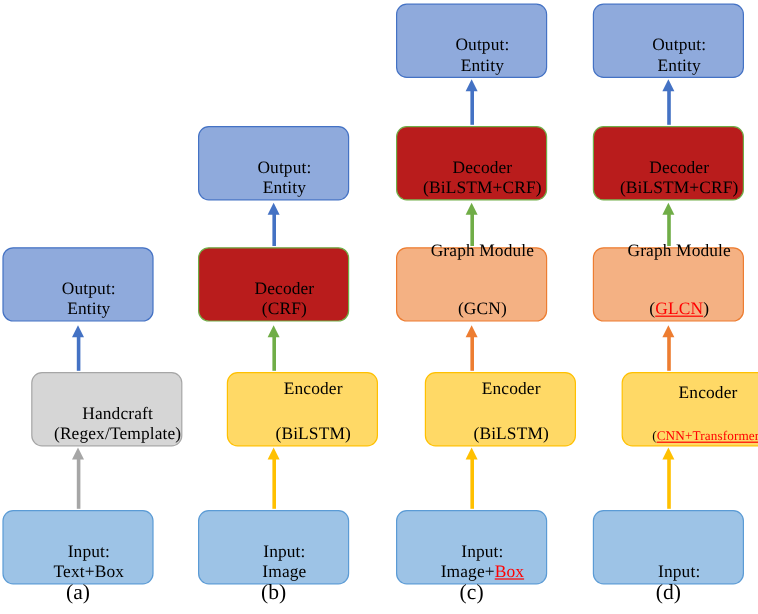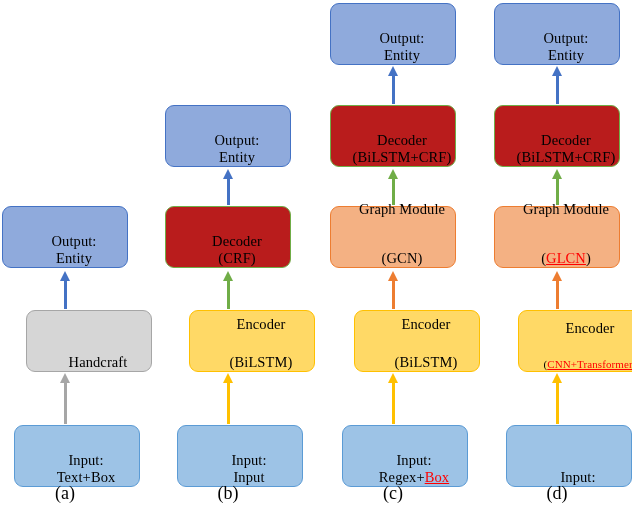--- a/index.html
+++ b/index.html
@@ -59,21 +59,21 @@
 
   
   .slot-5 { top: 3px; }    
   .slot-4 { top: 105px; }  
   .slot-3 { top: 206px; }  
   .slot-2 { top: 310px; margin-left: 24px; }  
   .slot-1 { top: 425px; }  
 
   
   .fill-output { background: #8FAADC; border-color: #4472C4; }
-  .fill-input  { background: #9DC3E6; border-color: #5B9BD5; margin-left: 12px; }
+  .fill-input  { background: #9DC3E6; border-color: #5B9BD5; }
   .fill-green  { background: #b91c1c; border-color: #70AD47; }
   .fill-orange { background: #F4B183; border-color: #ED7D31; gap: 32px; }
   .fill-yellow { background: #FFD966; border-color: #FFC000; gap: 21px; }
   .fill-gray   { background: #D6D6D6; border-color: #A6A6A6; }
 
   
   .arrow {
     position: absolute;
     left: 60px;
     width: 11px;
@@ -133,20 +133,21 @@
       <span class="line">Entity</span>
     </div>
 
     <div class="arrow ac-blue arr-2to3">
       <span class="head"></span>
       <span class="stem"></span>
     </div>
 
     <div class="node fill-gray slot-2">
       <span class="line">Handcraft</span>
+      <span class="line">(Regex/Template)</span>
     </div>
 
     <div class="arrow ac-gray arr-1to2">
       <span class="head"></span>
       <span class="stem"></span>
     </div>
 
     <div class="node fill-input slot-1">
       <span class="line">Input:</span>
       <span class="line">Text+Box</span>
@@ -182,21 +183,21 @@
       <span class="line">(BiLSTM)</span>
     </div>
 
     <div class="arrow ac-yellow arr-1to2">
       <span class="head"></span>
       <span class="stem"></span>
     </div>
 
     <div class="node fill-input slot-1">
       <span class="line">Input:</span>
-      <span class="line">Input</span>
+      <span class="line">Image</span>
     </div>
 
     <div class="caption">(b)</div>
   </div>
 
   <div class="column col-c">
 
     <div class="node fill-output slot-5">
       <span class="line">Output:</span>
       <span class="line">Entity</span>
@@ -232,21 +233,21 @@
       <span class="line">(BiLSTM)</span>
     </div>
 
     <div class="arrow ac-yellow arr-1to2">
       <span class="head"></span>
       <span class="stem"></span>
     </div>
 
     <div class="node fill-input slot-1">
       <span class="line">Input:</span>
-      <span class="line"><span>Regex+</span><span class="hl">Box</span></span>
+      <span class="line"><span>Image+</span><span class="hl">Box</span></span>
     </div>
 
     <div class="caption">(c)</div>
   </div>
 
   <div class="column col-d">
 
     <div class="node fill-output slot-5">
       <span class="line">Output:</span>
       <span class="line">Entity</span>

